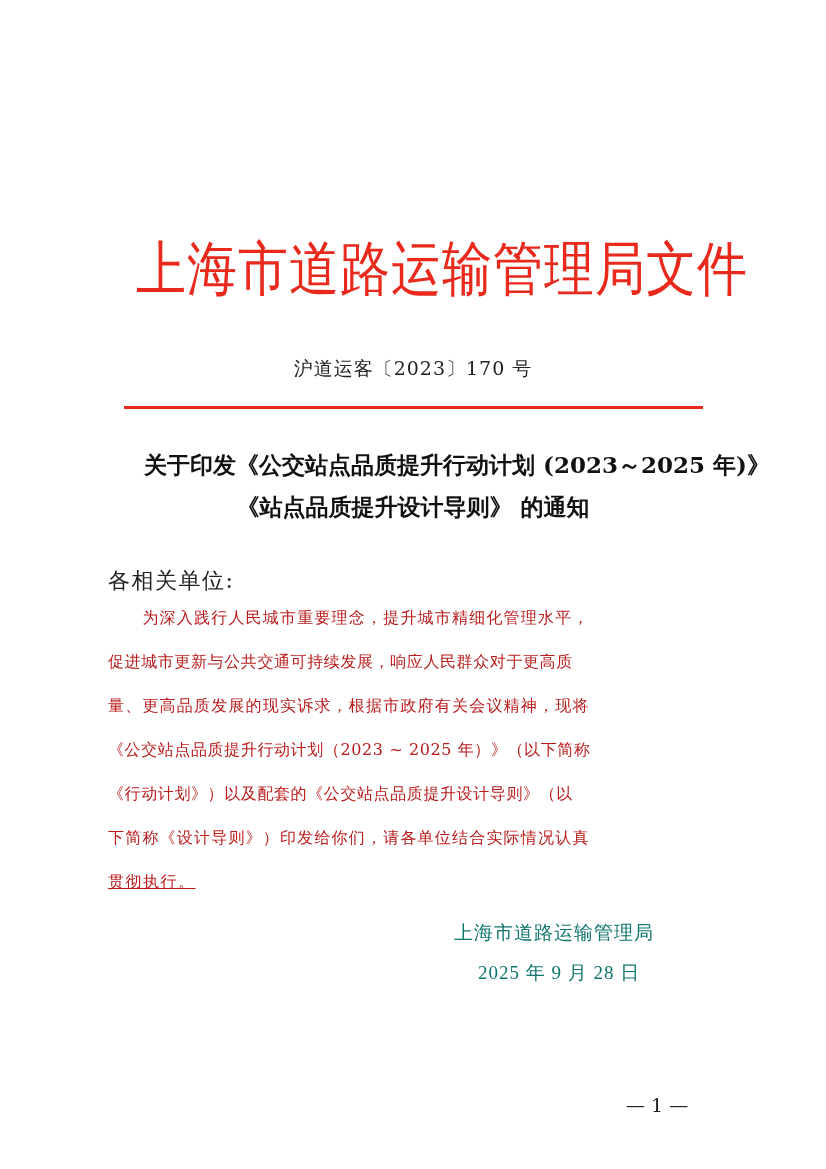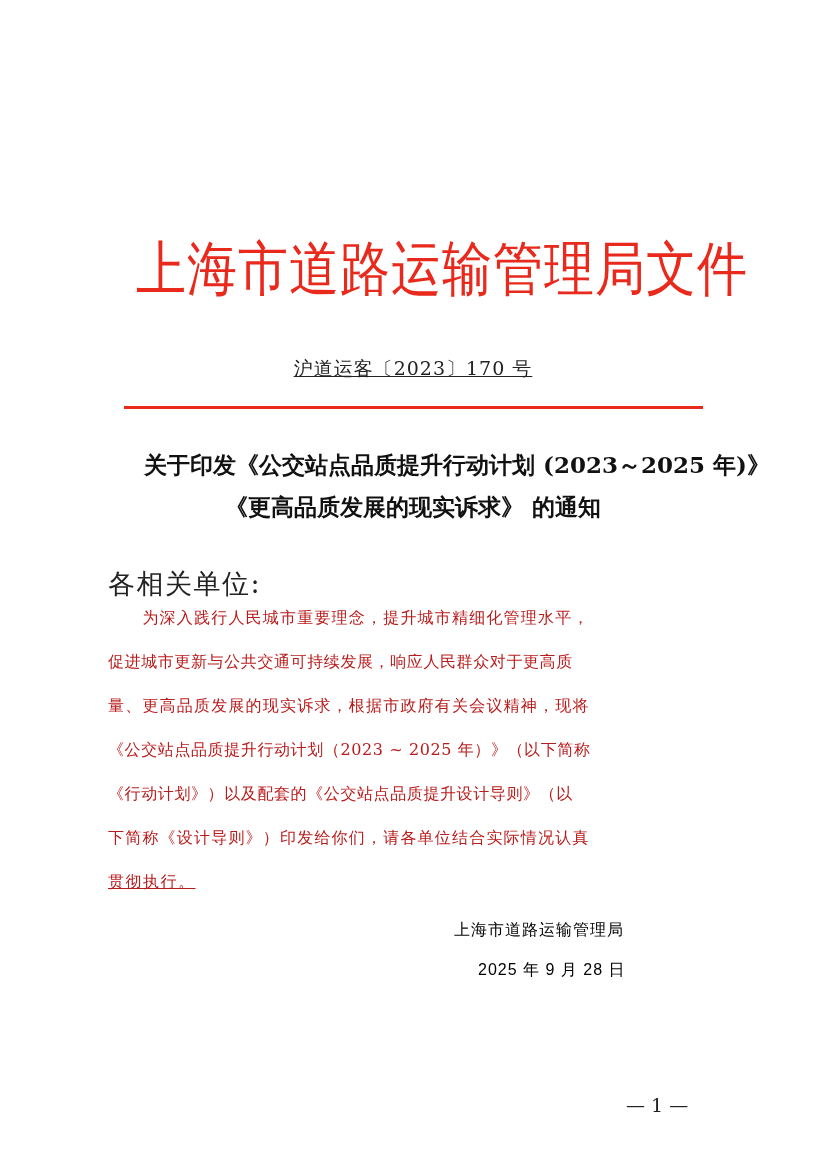--- a/index.html
+++ b/index.html
@@ -6,53 +6,53 @@
   body { width: 826px; height: 1169px; position: relative; overflow: hidden; }
   .page { position: absolute; left: 0; top: 0; width: 708px; height: 1169px; background: #fff; }
   .masthead {
     position: absolute; left: 136px; top: 228px; width: 560px;
     color: #e8291c; font-family: "DejaVu Serif", serif; font-size: 50px;
     letter-spacing: 1px; line-height: 70px; white-space: nowrap;
     transform: scaleY(1.18); transform-origin: left top;
   }
   .docnum {
     position: absolute; left: 0; width: 826px; top: 356px; text-align: center;
-    font-family: "DejaVu Serif", serif; font-size: 19px; color: #222; letter-spacing: 1px; text-decoration: underline;
+    font-family: "DejaVu Serif", serif; font-size: 19px; color: #222; letter-spacing: 1px;
   }
   .redrule {
     position: absolute; left: 124px; top: 406px; width: 579px; height: 3px;
     background: #e8291c;
   }
   .title {
     position: absolute; left: 0; width: 826px; text-align: center;
     font-family: "DejaVu Serif", serif; font-weight: bold; font-size: 23px; color: #111;
     white-space: nowrap;
   }
   .title.l1 { top: 450px; padding-left: 44px; }
   .title.l2 { top: 492px; }
   .body {
     position: absolute; left: 108px; width: 618px;
-    font-family: "DejaVu Serif", serif; font-size: 27px; color: #222;
+    font-family: "DejaVu Serif", serif; font-size: 22px; color: #222;
     letter-spacing: 1.5px; white-space: nowrap;
   }
   .salutation { top: 566px; }
   .line { position: absolute; left: 108px; font-family: "DejaVu Serif", serif; font-size: 16px; color: #b91c1c; white-space: nowrap; }
-  .sig { position: absolute; font-family: Liberation Sans, sans-serif; font-size: 16px; color: #000000; white-space: nowrap; letter-spacing: 1px; }
+  .sig { position: absolute; font-family: Liberation Serif, serif; font-size: 19px; color: #0f766e; white-space: nowrap; letter-spacing: 1px; }
   .pagenum { position: absolute; left: 626px; top: 1094px; font-family: "DejaVu Serif", serif; font-size: 19px; color: #222; white-space: nowrap; }
 </style>
 </head>
 <body>
 
 <div class="page">
   <div class="masthead">上海市道路运输管理局文件</div>
   <div class="docnum">沪道运客〔2023〕170 号</div>
   <div class="redrule"></div>
 
   <div class="title l1">关于印发《公交站点品质提升行动计划 (2023～2025 年)》</div>
-  <div class="title l2">《更高品质发展的现实诉求》 的通知</div>
+  <div class="title l2">《站点品质提升设计导则》 的通知</div>
 
   <div class="body salutation">各相关单位:</div>
 
   <div class="line" style="top:608px; letter-spacing:1.2px;">　　为深入践行人民城市重要理念，提升城市精细化管理水平，</div>
   <div class="line" style="top:696px; letter-spacing:1.2px;">量、更高品质发展的现实诉求，根据市政府有关会议精神，现将</div>
   <div class="line" style="top:652px; letter-spacing:0.6px;">促进城市更新与公共交通可持续发展，响应人民群众对于更高质</div>
   <div class="line" style="top:740px; letter-spacing:0.6px;text-align:right;">《公交站点品质提升行动计划（2023 ~ 2025 年）》（以下简称</div>
   <div class="line" style="top:784px; letter-spacing:0.6px;">《行动计划》）以及配套的《公交站点品质提升设计导则》（以</div>
   <div class="line" style="top:828px; letter-spacing:1.2px;">下简称《设计导则》）印发给你们，请各单位结合实际情况认真</div>
   <div class="line" style="top:872px; letter-spacing:1.5px;text-decoration:underline;">贯彻执行。</div>

